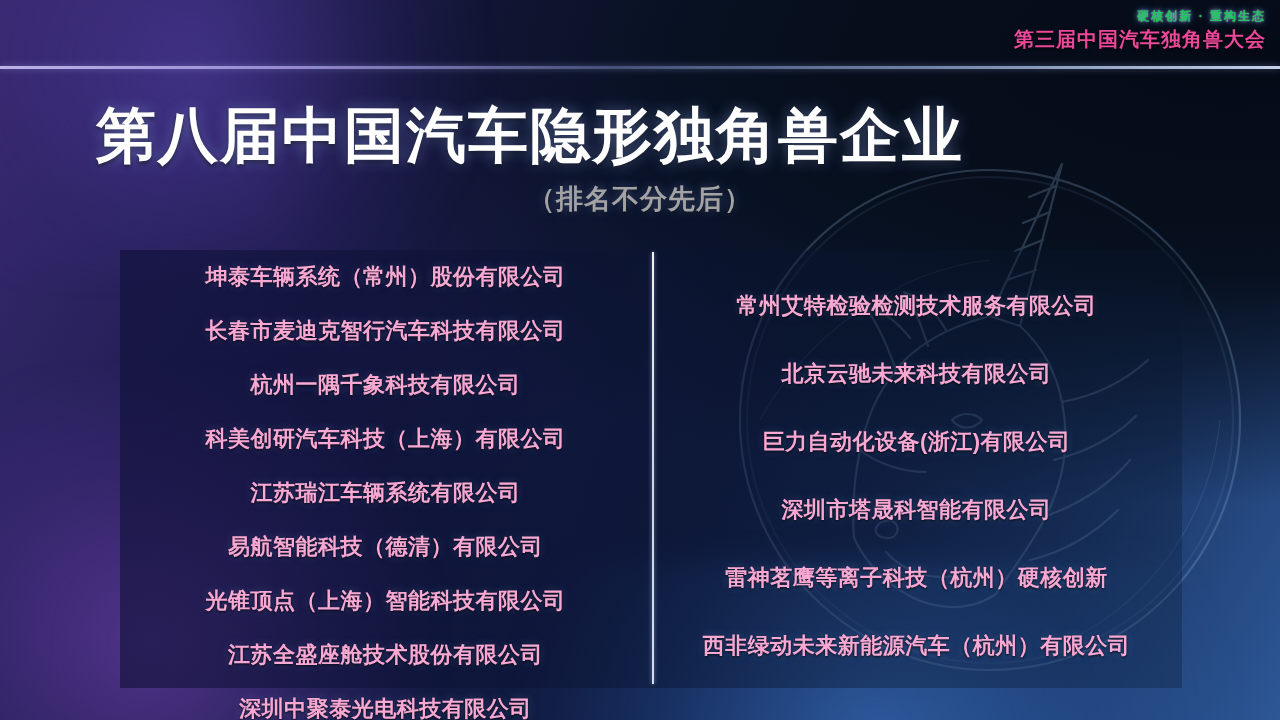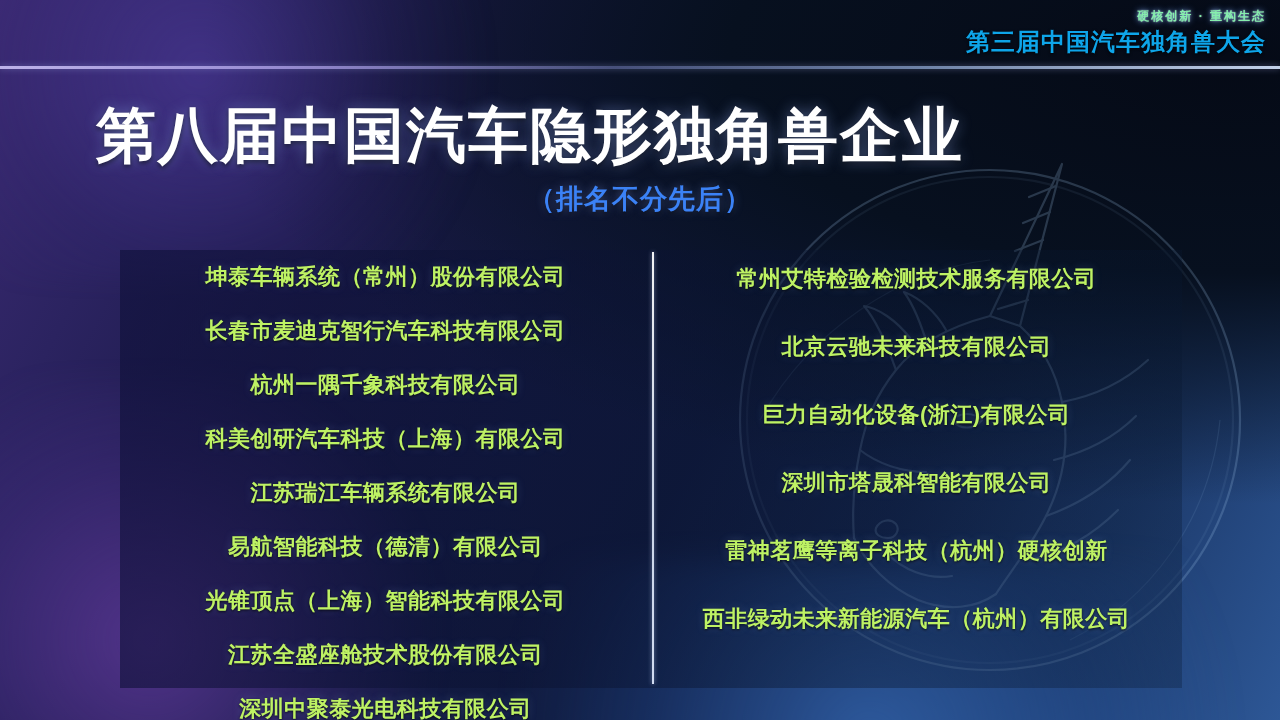--- a/index.html
+++ b/index.html
@@ -60,30 +60,30 @@
       rgba(120,130,190,0.55) 48%,
       rgba(150,175,220,0.72) 72%,
       rgba(205,220,245,0.95) 100%);
     box-shadow: 0 0 6px rgba(160,170,230,0.45);
   }
   .header-tagline {
     position: absolute; right: 14px; top: 8px;
     font-size: 12px;
     font-weight: 700;
     letter-spacing: 2px;
-    color: #86efac;
+    color: #22c55e;
     text-shadow: 0 0 6px rgba(120,170,255,0.85), 0 0 2px rgba(255,255,255,0.6);
     white-space: nowrap;
   }
   .header-title {
     position: absolute; right: 14px; top: 26px;
-    font-size: 24px;
+    font-size: 20px;
     font-weight: 700;
     letter-spacing: 1px;
-    color: #0ea5e9;
+    color: #ec4899;
     text-shadow: 0 1px 3px rgba(0,0,0,0.85);
     white-space: nowrap;
   }
 
   
   .unicorn-wrap {
     position: absolute;
     left: 690px; top: 120px;
     width: 600px; height: 600px;
     opacity: 0.30;
@@ -103,21 +103,21 @@
     color: #ffffff;
     text-shadow: 0 0 14px rgba(150,180,255,0.45), 0 2px 5px rgba(0,0,0,0.75);
   }
   .title-sub {
     position: absolute;
     left: 0; top: 181px;
     width: 1280px;
     text-align: center;
     font-size: 27px;
     font-weight: 700;
-    color: #3b82f6;
+    color: #a3a3a3;
     letter-spacing: 1px;
     text-shadow: 0 0 10px rgba(140,170,255,0.4), 0 2px 4px rgba(0,0,0,0.7);
   }
 
   
   .panel {
     position: absolute;
     left: 120px; top: 250px;
     width: 1062px; height: 438px;
     background: linear-gradient(100deg,
@@ -145,26 +145,26 @@
   }
   .col {
     flex: 0 0 531px;
     display: flex;
     flex-direction: column;
     align-items: center;
     padding-top: 12px;
     box-sizing: border-box;
   }
   .col-left  { justify-content: flex-start; }
-  .col-right { justify-content: flex-start; padding-top: 14px; }
+  .col-right { justify-content: center; padding-top: 14px; }
 
   .company {
     font-size: 22px;
     font-weight: 700;
-    color: #bef264;
+    color: #f9a8d4;
     letter-spacing: 0.5px;
     white-space: nowrap;
     text-shadow: 0 1px 3px rgba(0,0,0,0.85), 0 0 8px rgba(130,165,240,0.28);
   }
   .col-left .company  { margin-bottom: 24px; }
   .col-right .company { margin-bottom: 38px; }
   .col-left  .company:last-child,
   .col-right .company:last-child { margin-bottom: 0; }
 </style>
 </head>

